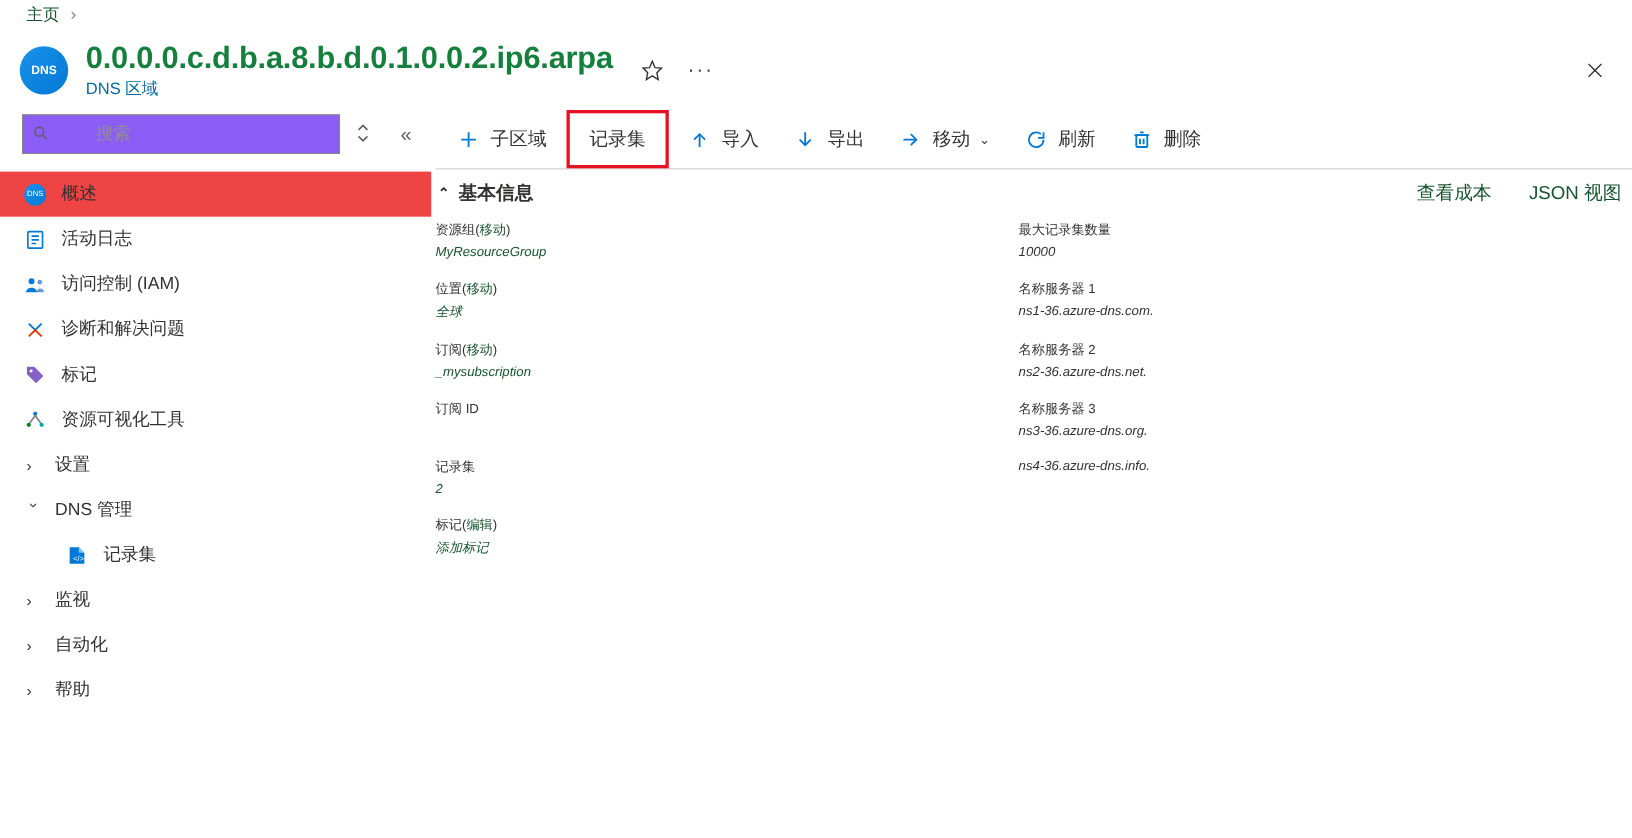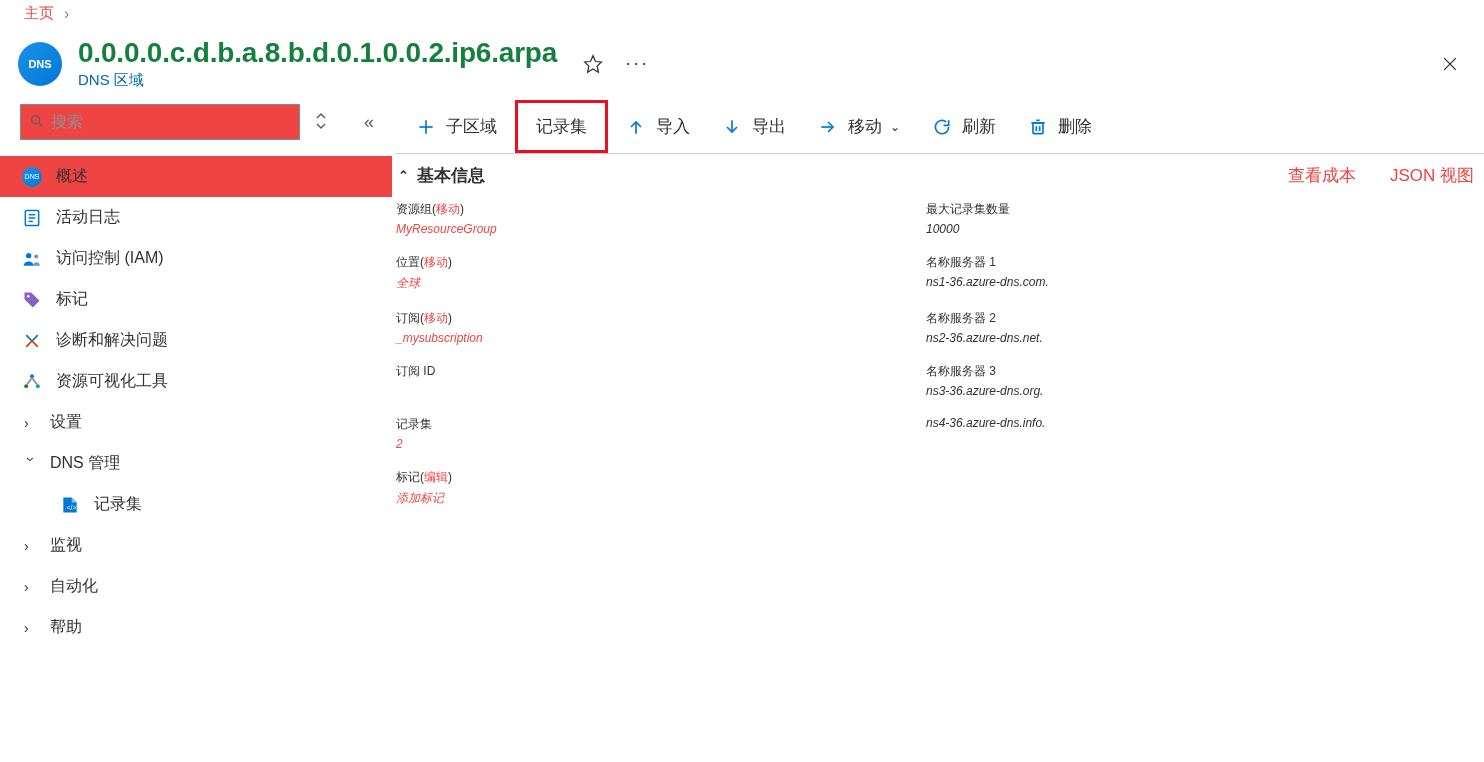--- a/index.html
+++ b/index.html
@@ -5,21 +5,21 @@
   * { box-sizing: border-box; margin: 0; padding: 0; }
   body {
     font-family: "Segoe UI", -apple-system, BlinkMacSystemFont, sans-serif;
     font-size: 14px;
     color: #323130;
     background: #fff;
     width: 1484px;
     height: 762px;
     overflow: hidden;
   }
-  a.link { color: #ef4444; text-decoration: none; cursor: pointer; text-align: right; }
+  a.link { color: #14532d; text-decoration: none; cursor: pointer; text-align: right; }
   .u { text-decoration: underline; }
 
   
   .breadcrumb {
     padding: 4px 20px 4px 24px;
     font-size: 15px;
     display: flex;
     align-items: center;
     gap: 10px;
   }
@@ -54,21 +54,22 @@
   
   .sidebar { width: 392px; display: flex; flex-direction: column; border-right: 0; }
   .search-row {
     display: flex; align-items: center; gap: 14px;
     padding: 4px 12px 6px 20px;
   }
   .search-box {
     flex: 0 0 280px; height: 36px;
     border: 1px solid #8a8886;
     display: flex; align-items: center; padding: 0 8px;
-    background: #ef4444;
+    background: #8b5cf6;
+    gap: 36px;
   }
   .search-box svg { width: 16px; height: 16px; color: #605e5c; }
   .search-input {
     border: none; outline: none; flex: 1; padding: 0 6px; font-size: 16px;
     color: #323130; background: transparent;
   }
   .search-input::placeholder { color: #8f8f8f; }
   .expand-collapse { cursor: pointer; color: #605e5c; font-size: 14px; line-height: 1; }
   .collapse-btn { cursor: pointer; color: #605e5c; font-size: 18px; margin-left: auto; margin-right:6px; }
 
@@ -205,36 +206,36 @@
           <svg viewBox="0 0 24 24" fill="currentColor">
               <circle cx="8" cy="8" r="3.2"></circle>
               <path d="M2 20c0-3 3-5 6-5s6 2 6 5"></path>
               <circle cx="17" cy="9" r="2.5" fill="#69c"></circle>
               <path d="M13.5 20c0-2.2 1.8-4 4-4s4 1.8 4 4" fill="#69c"></path>
             </svg>
         </span>
         <span>访问控制 (IAM)</span>
       </div>
       <div class="nav-item">
+        <span class="nav-icon">
+          <svg viewBox="0 0 24 24" fill="none">
+              <path d="M5 5l7 7 7-7" stroke="#0078d4" stroke-width="2"></path>
+              <path d="M5 19l7-7 7 7" stroke="#d83b01" stroke-width="2"></path>
+            </svg>
+        </span>
+        <span>诊断和解决问题</span>
+      </div>
+      <div class="nav-item">
         <span class="nav-icon ic-purple">
           <svg viewBox="0 0 24 24" fill="currentColor">
               <path d="M3 3h8l10 10-8 8L3 11z"></path>
               <circle cx="7.5" cy="7.5" r="1.6" fill="#fff"></circle>
             </svg>
         </span>
         <span>标记</span>
-      </div>
-      <div class="nav-item">
-        <span class="nav-icon">
-          <svg viewBox="0 0 24 24" fill="none">
-              <path d="M5 5l7 7 7-7" stroke="#0078d4" stroke-width="2"></path>
-              <path d="M5 19l7-7 7 7" stroke="#d83b01" stroke-width="2"></path>
-            </svg>
-        </span>
-        <span>诊断和解决问题</span>
       </div>
       <div class="nav-item">
         <span class="nav-icon">
           <svg viewBox="0 0 24 24" fill="none" stroke-width="2">
               <circle cx="12" cy="5" r="2.3" fill="#0078d4"></circle>
               <circle cx="5" cy="17" r="2.3" fill="#107c10"></circle>
               <circle cx="19" cy="17" r="2.3" fill="#00a2ad"></circle>
               <line x1="12" y1="7" x2="6" y2="15" stroke="#888"></line>
               <line x1="12" y1="7" x2="18" y2="15" stroke="#888"></line>
             </svg>

